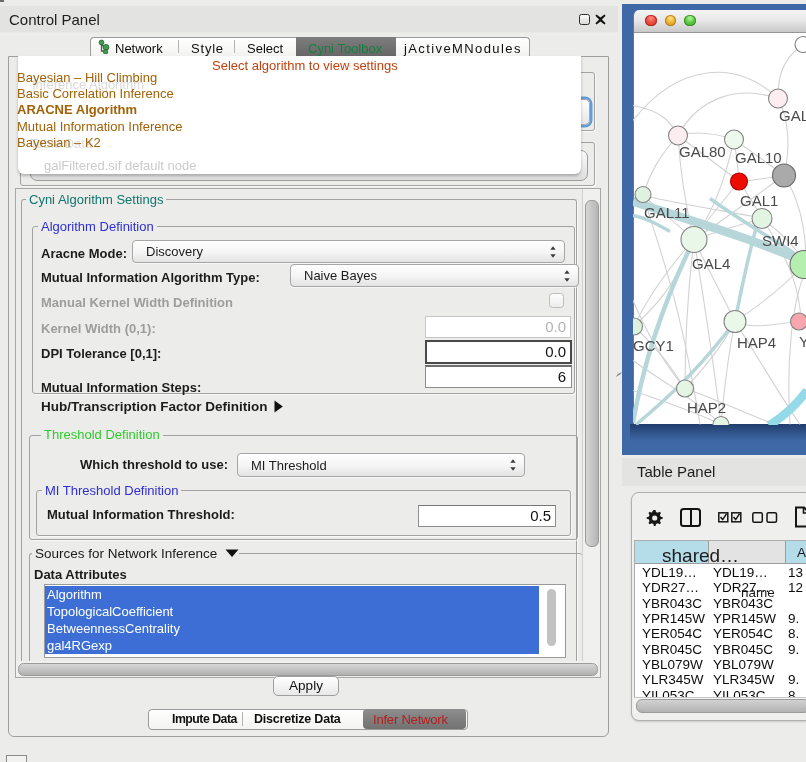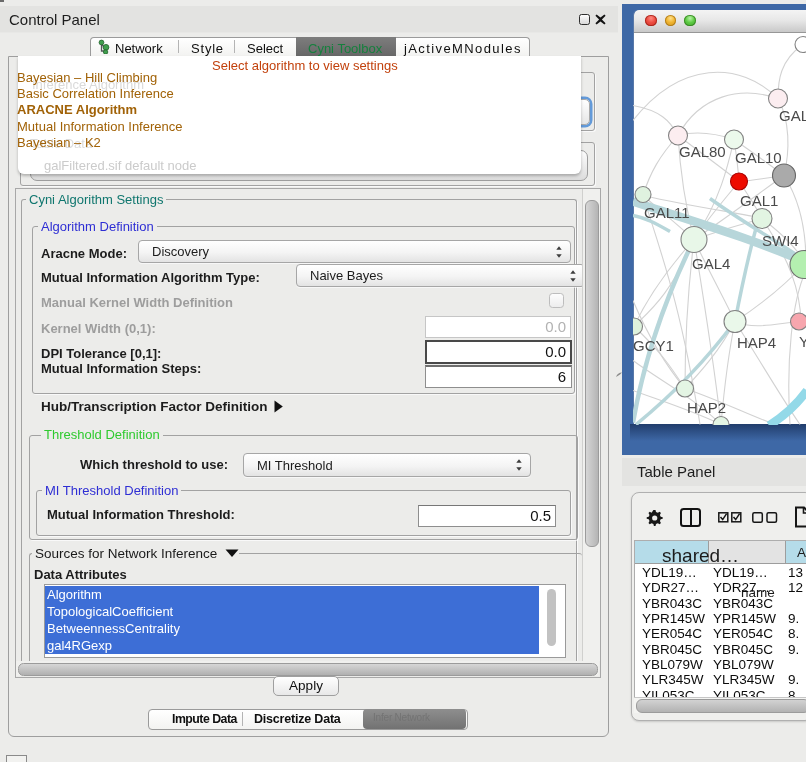--- a/index.html
+++ b/index.html
@@ -4,21 +4,21 @@
 <style>
   html,body{margin:0;padding:0;}
   body{width:806px;height:762px;overflow:hidden;background:#ececea;
        font-family:"Liberation Sans",sans-serif;-webkit-font-smoothing:antialiased;}
   #stage{position:absolute;left:0;top:0;width:806px;height:762px;overflow:hidden;}
   .abs{position:absolute;}
   .lbl{position:absolute;font-size:13px;color:#1c1c1c;white-space:nowrap;}
   .b{font-weight:bold;}
   .combo{position:absolute;border:1px solid #a6a6a6;border-radius:4px;
          background:linear-gradient(#ffffff, #f4f4f4 55%, #e3e3e3);
-         box-shadow:0 1px 0 rgba(255,255,255,.6);margin-left:6px;}
+         box-shadow:0 1px 0 rgba(255,255,255,.6);}
   .combo .ar{position:absolute;right:8px;top:50%;width:6px;height:12px;margin-top:-6px;}
   .ar svg{display:block}
   .field{position:absolute;background:#fff;border:1px solid #989898;
          font-size:15px;color:#111;text-align:right;white-space:nowrap;}
   .group{position:absolute;border:1px solid #a2a2a2;border-radius:3px;
          box-shadow:inset 0 0 0 0 #fff, 1px 1px 0 rgba(255,255,255,.7);}
   .gtitle{position:absolute;background:#ececea;padding:0 3px;font-size:13px;white-space:nowrap;}
 </style>
 </head>
 <body>
@@ -104,21 +104,21 @@
               <path d="M3 11.8 L5.7 8.2 L0.3 8.2 Z" fill="#3c3c3c"></path>
             </svg>
           </div>
     </div>
     <div class="lbl b" style="left:41px;top:295px;color:#9d9d9d;">Manual Kernel Width Definition</div>
     <div class="abs" style="left:549px;top:293px;width:13px;height:13px;border:1.5px solid #bdbdbd;border-radius:3.5px;background:linear-gradient(#fdfdfd,#ededed);"></div>
     <div class="lbl b" style="left:41px;top:321px;color:#9d9d9d;">Kernel Width (0,1):</div>
     <div class="field" style="left:425px;top:316px;width:140px;height:20px;border-color:#c6c6c6;color:#b2b2b2;padding-right:4px;line-height:20px;">0.0</div>
     <div class="lbl b" style="left:41px;top:346px;">DPI Tolerance [0,1]:</div>
     <div class="field" style="left:425px;top:340px;width:139px;height:20px;border:2px solid #494949;padding-right:4px;line-height:20px;">0.0</div>
-    <div class="lbl b" style="left:41px;top:361px;">Mutual Information Steps:</div>
+    <div class="lbl b" style="left:41px;top:380px;">Mutual Information Steps:</div>
     <div class="field" style="left:425px;top:365px;width:140px;height:20px;border:1px solid #8e8e8e;border-top:2px solid #6e6e6e;padding-right:5px;line-height:19px;">6</div>
     <div class="lbl b" style="left:41px;top:399px;font-size:13.5px;">Hub/Transcription Factor Definition</div>
     <svg class="abs" style="left:273px;top:400px" width="11" height="13" viewBox="0 0 11 13">
           <path d="M1.5 0.5 L9.8 6.5 L1.5 12.5 Z" fill="#111"></path>
         </svg>
 
     <div class="group" style="left:29px;top:435px;width:547px;height:103px;"></div>
     <div class="gtitle" style="left:41px;top:427px;color:#2fca2f;">Threshold Definition</div>
     <div class="lbl b" style="left:80px;top:457px;">Which threshold to use:</div>
     <div class="combo" style="left:237px;top:453px;width:286px;height:22px;">
@@ -156,21 +156,21 @@
     <div class="abs" style="left:18px;top:663px;width:578px;height:11px;border-radius:5.5px;border:1px solid #9b9b9b;background:linear-gradient(#d6d6d6,#b0b0b0);"></div>
   </div>
 
   <div id="bottom">
     <div class="abs" style="left:273px;top:676px;width:64px;height:18px;border:1px solid #9f9f9f;border-radius:5px;background:linear-gradient(#ffffff,#e8e8e8);text-align:center;font-size:13.5px;color:#111;line-height:18px;">Apply</div>
     <div class="abs" style="left:148px;top:709px;width:318px;height:19px;background:linear-gradient(#ffffff,#f3f3f1);border:1px solid #9a9a9a;border-radius:4px;"></div>
     <div class="abs" style="left:363px;top:709px;width:103px;height:20px;background:linear-gradient(#8e8e8e,#727272);border-radius:4px;"></div>
     <div class="abs" style="left:242px;top:712px;width:1px;height:14px;background:#b4b4b4;"></div>
     <div class="lbl b" style="left:172px;top:712px;color:#0f0f0f;font-size:12.3px;letter-spacing:-0.5px;">Impute Data</div>
     <div class="lbl b" style="left:254px;top:712px;color:#0f0f0f;font-size:12.5px;letter-spacing:-0.2px;">Discretize Data</div>
-    <div class="lbl" style="left:373px;top:712px;color:#737373;font-size:10px;letter-spacing:-0.2px;">Infer Network</div>
+    <div class="lbl" style="left:373px;top:712px;color:#b91c1c;font-size:13px;letter-spacing:-0.2px;">Infer Network</div>
   </div>
 
   <svg class="abs" style="left:615px;top:371px" width="8" height="8" viewBox="0 0 8 8">
         <path d="M1 6 C2 3, 4 1.5, 7 1.5 L5 3.5 Z" fill="#8a8a8a"></path>
       </svg>
 </div>
 
 <div id="desktop">
   <div class="abs" style="left:622px;top:4px;width:184px;height:451px;background:#3e68a6;"></div>
   <div class="abs" style="left:630px;top:424px;width:176px;height:17px;background:linear-gradient(#213d6c,rgba(62,104,166,0) 100%);"></div>

